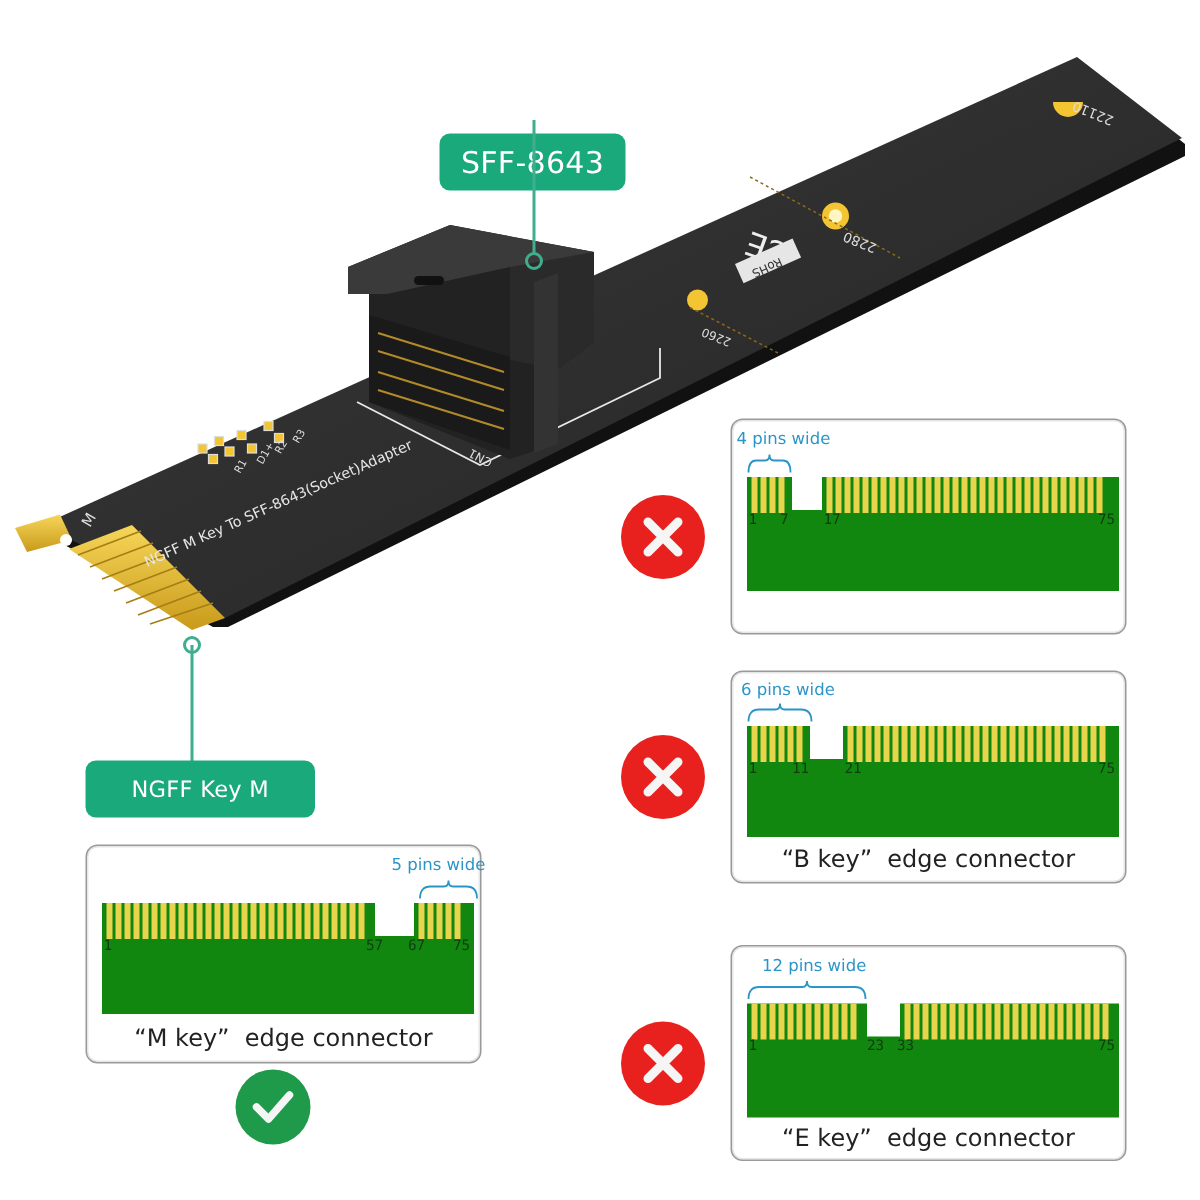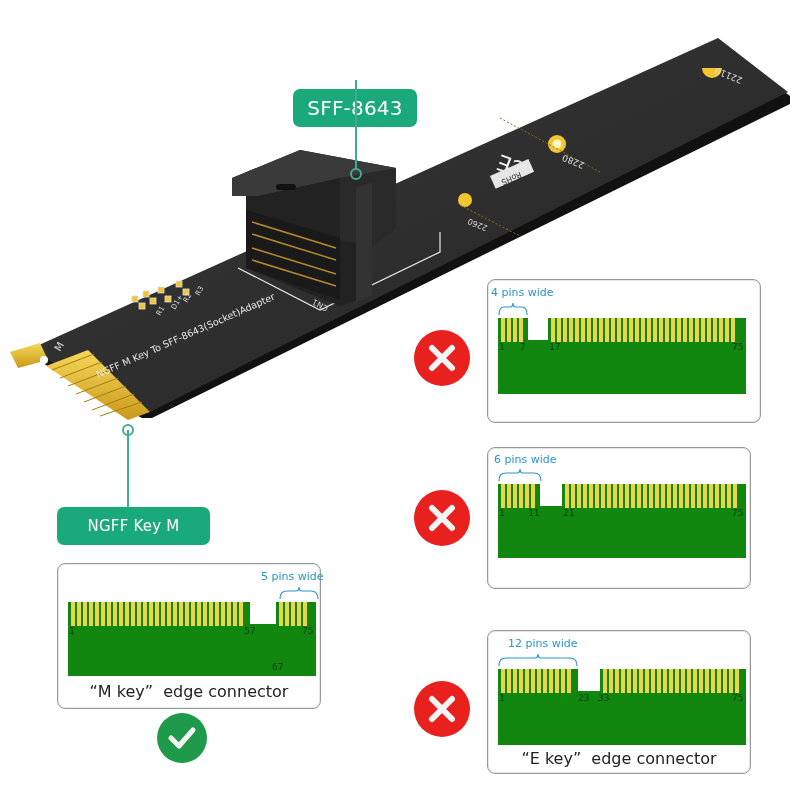--- a/index.html
+++ b/index.html
@@ -194,34 +194,34 @@
   </div>
   <div class="pins-group" style="left:218px; top:38px; width:40px; height:24px;">
     <div class="pin"></div>
       <div class="pin"></div>
       <div class="pin"></div>
       <div class="pin"></div>
       <div class="pin"></div>
   </div>
   <span class="pin-num" style="left:11px; top:61px;">1</span>
   <span class="pin-num" style="left:186px; top:61px;">57</span>
-  <span class="pin-num" style="left:214px; top:61px;margin-top:36px;">67</span>
+  <span class="pin-num" style="left:214px; top:61px;">67</span>
   <span class="pin-num" style="left:244px; top:61px;">75</span>
   <svg class="notch" width="20" height="14" style="left:123px; top:104px;">
     <polygon points="0,0 20,0 10,14" fill="#12870f"></polygon>
   </svg>
   <div class="card-caption" style="top:118px;">“M key”  edge connector</div>
 </div>
 <div class="status-icon" style="left:157px; top:713px; width:50px; height:50px; background:#1e9a4a;">
   <svg width="30" height="24" viewBox="0 0 30 24">
       <polyline points="4,12 12,20 26,4" fill="none" stroke="#f5f5f5" stroke-width="5" stroke-linecap="round" stroke-linejoin="round"></polyline>
     </svg>
 </div>
 
-<div class="card" style="left:487px; top:279px; width:262px; height:142px;padding-left:10px;">
+<div class="card" style="left:487px; top:279px; width:262px; height:142px;">
   <span class="width-label" style="left:3px; top:6px;">4 pins wide</span>
   <svg class="brace" width="30" height="14" style="left:10px; top:22px;">
     <path d="M1,13 Q1,5 6,5 L12,5 Q15,5 15,1 Q15,5 18,5 L24,5 Q29,5 29,13" fill="none" stroke="#2b95c9" stroke-width="1.2"></path>
   </svg>
   <div class="pcb" style="left:10px; top:60px; width:248px; height:54px;"></div>
   <div class="pins-group" style="left:10px; top:38px; width:30px; height:24px;">
     <div class="pin"></div>
       <div class="pin"></div>
       <div class="pin"></div>
       <div class="pin"></div>
@@ -318,20 +318,21 @@
       <div class="pin"></div>
       <div class="pin"></div>
   </div>
   <span class="pin-num" style="left:11px; top:59px;">1</span>
   <span class="pin-num" style="left:40px; top:59px;">11</span>
   <span class="pin-num" style="left:75px; top:59px;">21</span>
   <span class="pin-num" style="left:244px; top:59px;">75</span>
   <svg class="notch" width="20" height="14" style="left:121px; top:102px;">
     <polygon points="0,0 20,0 10,14" fill="#12870f"></polygon>
   </svg>
+  <div class="card-caption" style="top:115px;">“B key”  edge connector</div>
 </div>
 <div class="status-icon" style="left:414px; top:490px; width:56px; height:56px; background:#e8211f;">
   <svg width="30" height="30" viewBox="0 0 30 30">
       <path d="M5,5 L25,25 M25,5 L5,25" stroke="#f5f5f5" stroke-width="6" stroke-linecap="round"></path>
     </svg>
 </div>
 
 <div class="card" style="left:487px; top:630px; width:262px; height:142px;text-decoration:underline;">
   <span class="width-label" style="left:20px; top:6px;">12 pins wide</span>
   <svg class="brace" width="80" height="14" style="left:10px; top:22px;">

